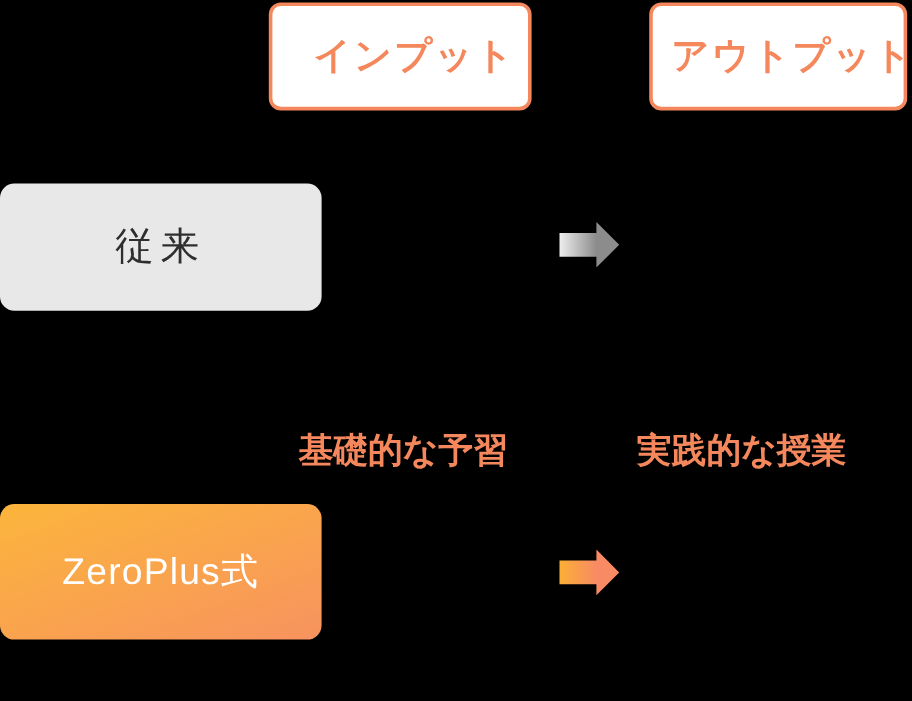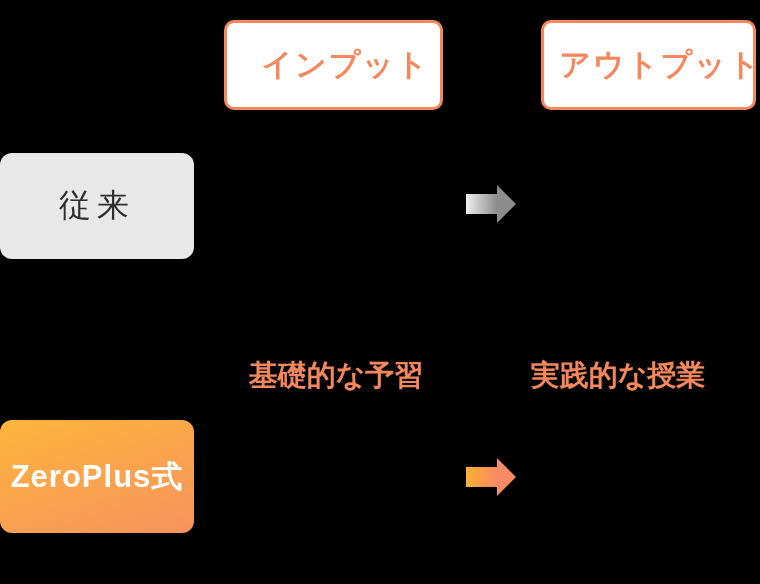--- a/index.html
+++ b/index.html
@@ -12,21 +12,21 @@
     position: relative;
     width: 760px;
     height: 584px;
     background: var(--background, #000000);
     overflow: hidden;
   }
 
   
   .header-box {
     position: absolute;
-    top: 20px;
+    top: 2px;
     height: 90px;
     box-sizing: border-box;
     background: #ffffff;
     border: 3px solid var(--accent-orange, #f4875c);
     border-radius: 10px;
     display: flex;
     align-items: center;
     justify-content: center;
     padding-left: 24px;
   }
@@ -37,21 +37,21 @@
     letter-spacing: 2px;
     white-space: nowrap;
   }
   .header-box.input  { left: 224px; width: 219px; }
   .header-box.output { left: 541px; width: 215px; text-align: center; }
 
   
   .row-box {
     position: absolute;
     left: 0;
-    width: 194px;
+    width: 268px;
     border-radius: 12px;
     display: flex;
     align-items: center;
     justify-content: center;
   }
   .row-box.traditional {
     top: 153px;
     height: 106px;
     background: var(--gray-box-bg, #e8e8e8);
   }
@@ -64,21 +64,21 @@
   .row-box.zeroplus {
     top: 420px;
     height: 113px;
     background: linear-gradient(160deg,
       var(--zeroplus-gradient-start, #fcb53b) 0%,
       var(--zeroplus-gradient-end, #f7935f) 100%);
   }
   .row-box.zeroplus .label {
     color: #ffffff;
     font-size: 31px;
-    font-weight: 700;
+    font-weight: 400;
     letter-spacing: 1px;
   }
 
   
   .arrow {
     position: absolute;
     left: 466px;
     width: 50px;
     height: 38px;
     clip-path: polygon(0 24%, 62% 24%, 62% 0, 100% 50%, 62% 100%, 62% 76%, 0 76%);

